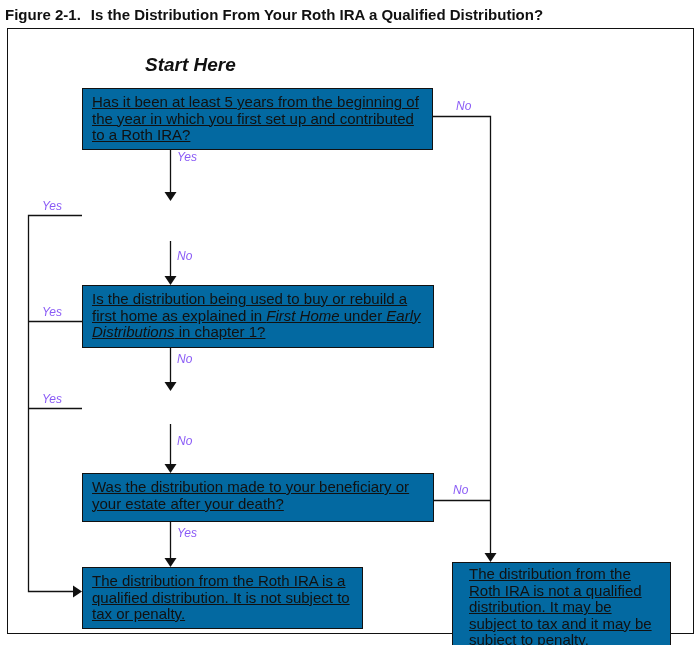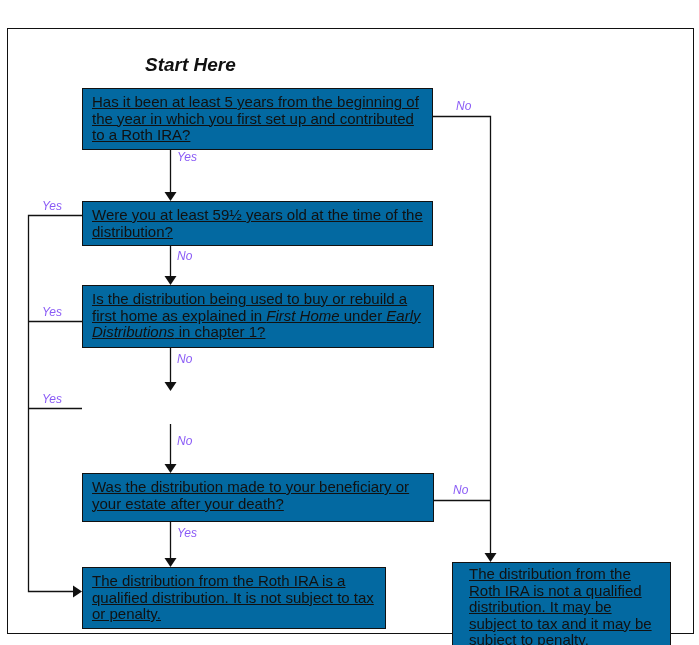--- a/index.html
+++ b/index.html
@@ -46,21 +46,21 @@
     font-size: 15px;
     line-height: 16.5px;
     padding: 5px 9px;
     text-decoration: underline;
   }
   .n-q1 { left: 82px; top: 88px;  width: 351px; min-height: 55px; }
   .n-q2 { left: 82px; top: 201px; width: 351px; min-height: 40px; }
   .n-q3 { left: 82px; top: 285px; width: 352px; min-height: 63px; }
   .n-q4 { left: 82px; top: 391px; width: 300px; min-height: 33px; display: flex; align-items: center; }
   .n-q5 { left: 82px; top: 473px; width: 352px; min-height: 49px; }
-  .n-out-yes { left: 82px; top: 567px; width: 304px; min-height: 48px; }
+  .n-out-yes { left: 82px; top: 567px; width: 281px; min-height: 48px; }
   .n-out-no  { left: 452px; top: 562px; width: 219px; min-height: 71px; padding: 3px 16px; }
   .node .ital { font-style: italic; }
   .elabel {
     position: absolute;
     font-size: 12px;
     font-style: italic;
     color: #8b5cf6;
     white-space: nowrap;
   }
   .el-q1-yes { left: 177px; top: 150px; }
@@ -84,20 +84,23 @@
     stroke-width: 1.3;
     fill: none;
   }
   .connectors polygon { fill: #111111; stroke: none; }
 </style>
 </head>
 <body>
 
 <div class="fig">
 
+  <div class="fig-title">
+    <span class="fig-num">Figure 2-1.</span><span>Is the Distribution From Your Roth IRA a Qualified Distribution?</span>
+  </div>
 
   <div class="frame"></div>
 
   <svg class="connectors" width="699" height="645" viewBox="0 0 699 645" xmlns="http://www.w3.org/2000/svg">
 
     <g>
       <line x1="170.5" y1="143" x2="170.5" y2="193"></line>
       <polygon points="170.5,201 164.5,192 176.5,192"></polygon>
     </g>
     <g>
@@ -130,23 +133,20 @@
       <line x1="434" y1="500.5" x2="490.5" y2="500.5"></line>
     </g>
   </svg>
 
   <div class="start-label">Start Here</div>
 
   <div class="node n-q1">
     <span>Has it been at least 5 years from the beginning of the year in which you first set up and contributed to a Roth IRA?</span>
   </div>
 
-  <div class="node n-q2">
-    <span>Were you at least 59½ years old at the time of the distribution?</span>
-  </div>
 
   <div class="node n-q3">
     <span>Is the distribution being used to buy or rebuild a first home as explained in </span><span class="ital">First Home</span><span> under </span><span class="ital">Early Distributions</span><span> in chapter 1?</span>
   </div>
 
 
   <div class="node n-q5">
     <span>Was the distribution made to your beneficiary or your estate after your death?</span>
   </div>
 

